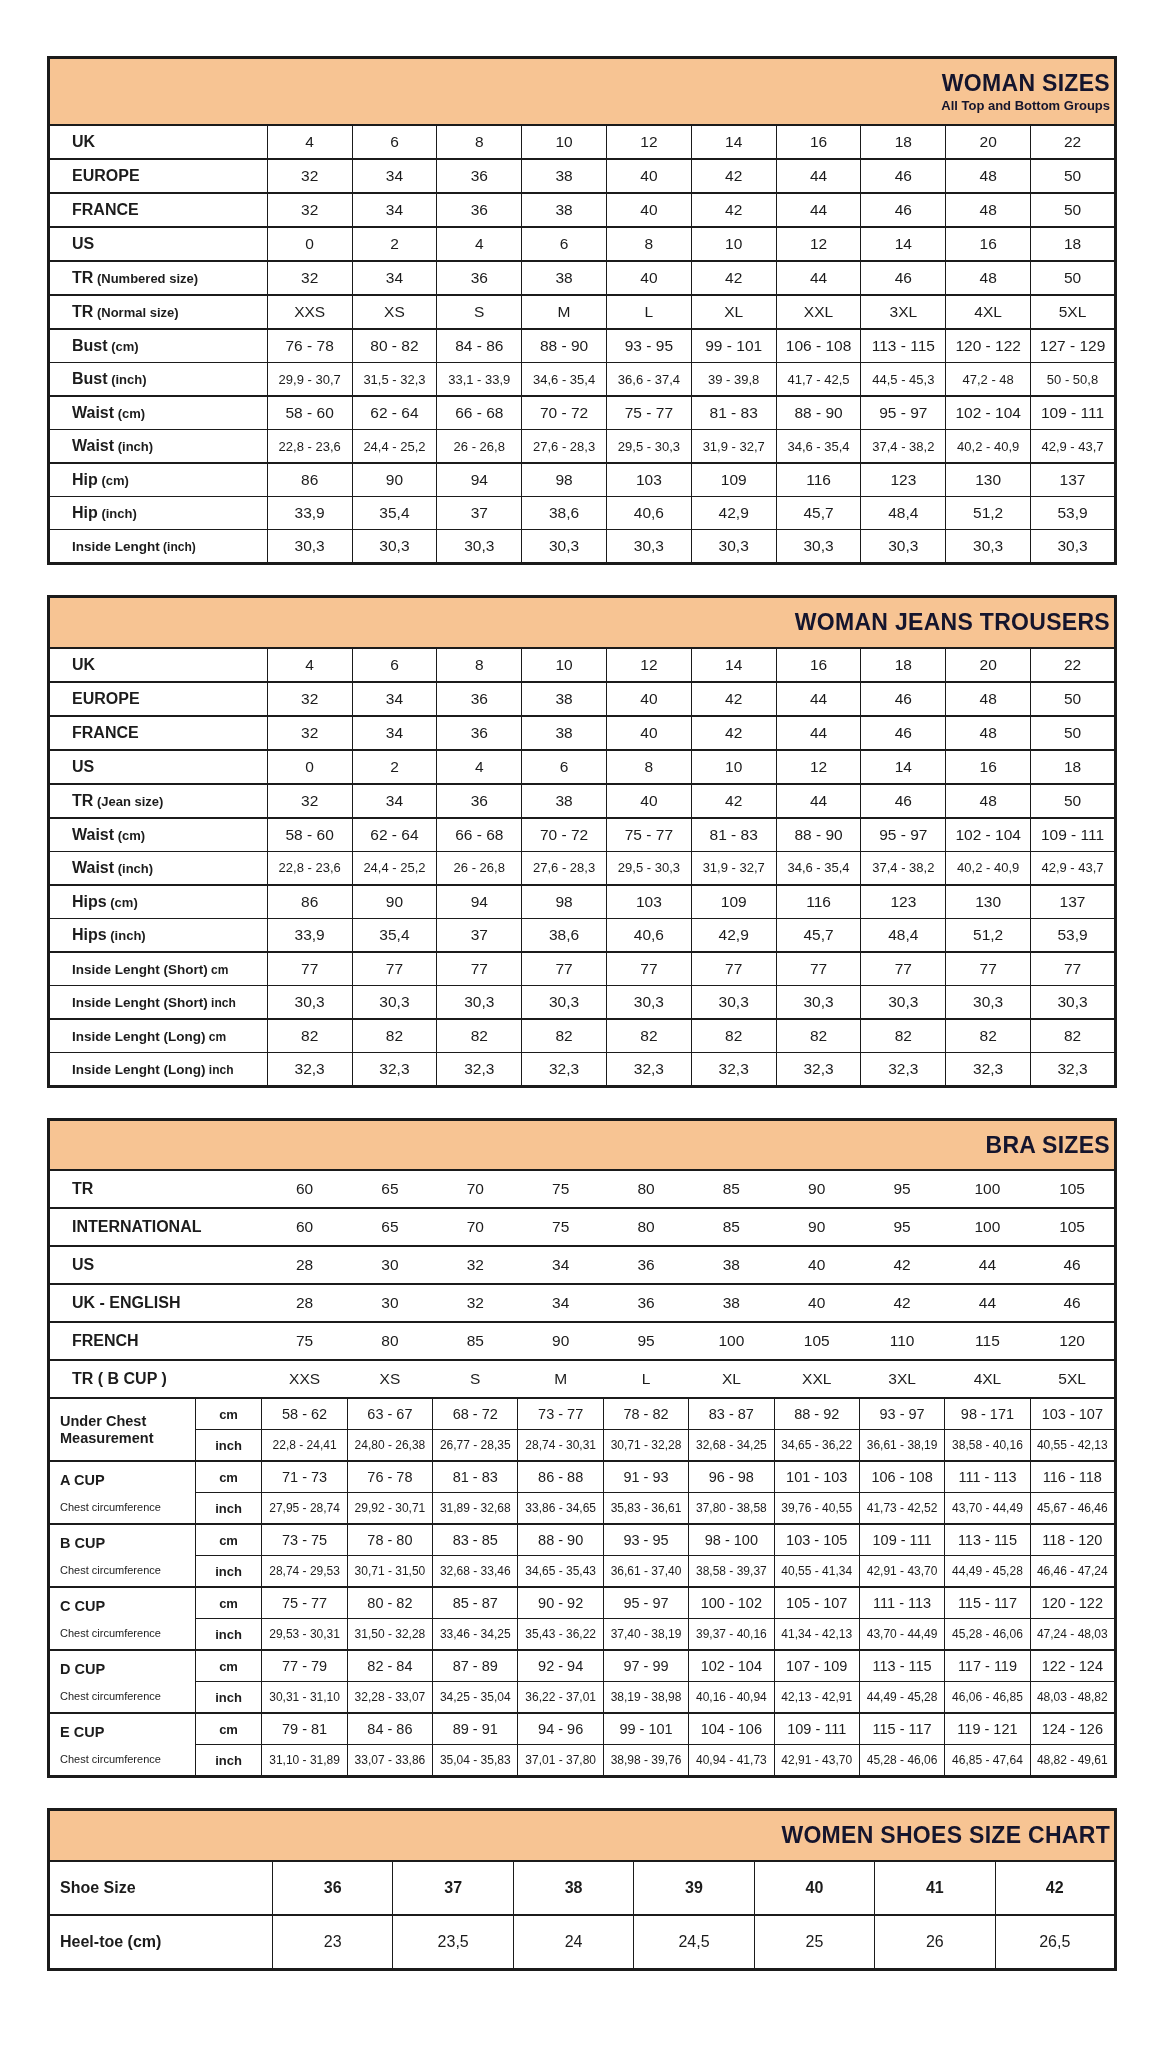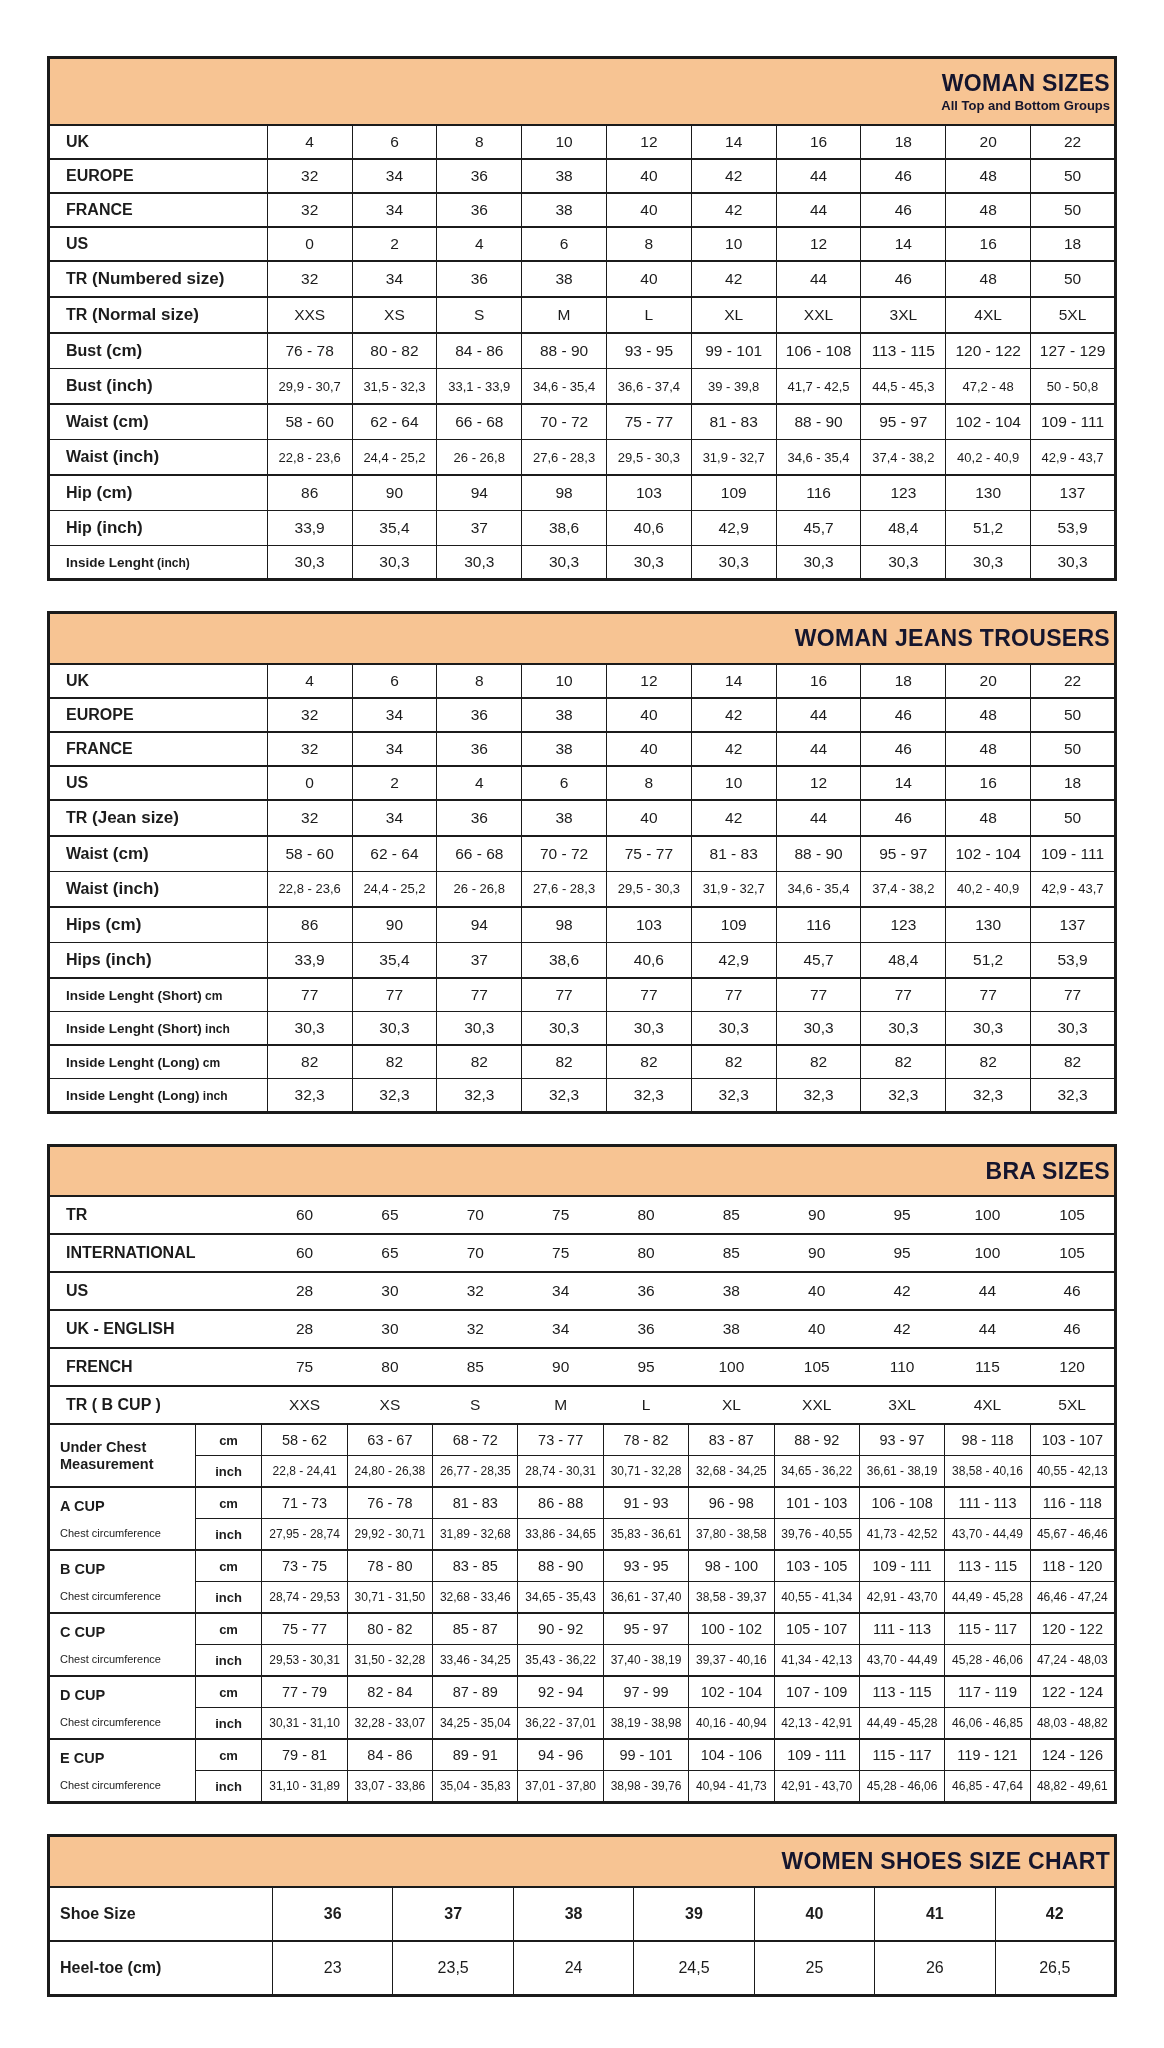--- a/index.html
+++ b/index.html
@@ -43,25 +43,25 @@
     font-size: 13px;
     font-weight: bold;
     color: var(--title-color);
     margin-top: 2px;
   }
   td { border: 1px solid var(--border-color); overflow: hidden; }
   tr.gs td { border-top: 2.5px solid var(--border-color); }
 
   td.lbl {
     text-align: left;
-    padding: 7px 16px;
+    padding: 7px 22px;
     white-space: nowrap;
   }
   .lm { font-weight: bold; font-size: 16px; }
-  .ln { font-weight: bold; font-size: 17px; }
+  .ln { font-weight: bold; font-size: 13px; }
   td.lbl.sl .lm { font-size: 13.5px; }
   td.lbl.sl .ln { font-size: 12px; }
 
   td.val {
     text-align: center;
     font-size: 15.5px;
     padding: 7px 2px;
     white-space: nowrap;
   }
   td.val.sm { font-size: 13px; }
@@ -564,21 +564,21 @@
           </td>
           <td class="unit">cm</td>
           <td class="val cupcm">58 - 62</td>
           <td class="val cupcm">63 - 67</td>
           <td class="val cupcm">68 - 72</td>
           <td class="val cupcm">73 - 77</td>
           <td class="val cupcm">78 - 82</td>
           <td class="val cupcm">83 - 87</td>
           <td class="val cupcm">88 - 92</td>
           <td class="val cupcm">93 - 97</td>
-          <td class="val cupcm">98 - 118</td>
+          <td class="val cupcm">98 - 171</td>
           <td class="val cupcm">103 - 107</td>
         </tr>
         <tr>
           <td class="unit">inch</td>
           <td class="val cupin">22,8 - 24,41</td>
           <td class="val cupin">24,80 - 26,38</td>
           <td class="val cupin">26,77 - 28,35</td>
           <td class="val cupin">28,74 - 30,31</td>
           <td class="val cupin">30,71 - 32,28</td>
           <td class="val cupin">32,68 - 34,25</td>

